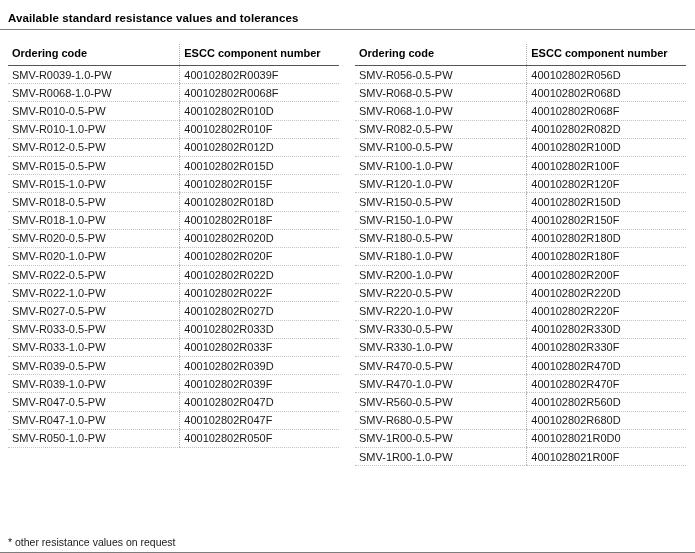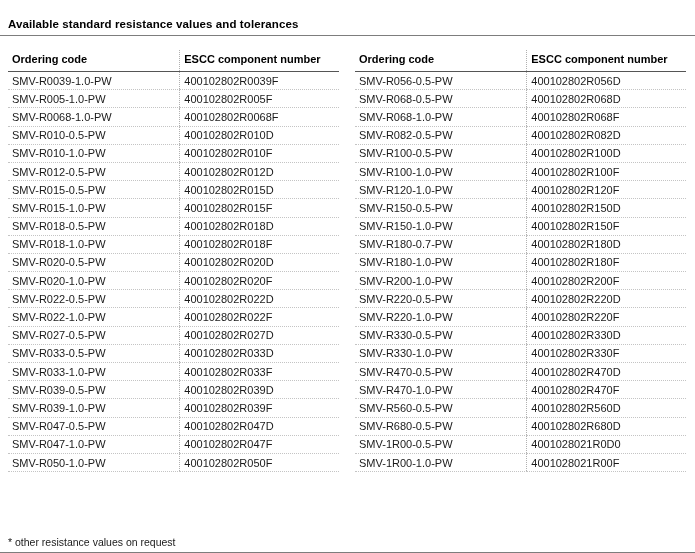--- a/index.html
+++ b/index.html
@@ -14,21 +14,21 @@
     color: #1a1a1a;
     overflow: hidden;
   }
   .page {
     position: relative;
     width: 695px;
     height: 553px;
     box-sizing: border-box;
   }
   .title-bar {
-    padding: 18px 8px 5px 8px;
+    padding: 12px 8px 5px 8px;
     font-size: 11.5px;
     font-weight: bold;
     color: #000000;
     letter-spacing: 0.1px;
   }
   .title-rule {
     border-bottom: 1.6px solid #7d7d7d;
     margin: 0 0 0 0;
   }
   .tables-wrap {
@@ -106,24 +106,20 @@
             <th class="c1">Ordering code</th>
             <th class="c2">ESCC component number</th>
           </tr>
         </thead>
         <tbody id="left-body">
             <tr>
               <td class="c1">SMV-R0039-1.0-PW</td>
               <td class="c2">400102802R0039F</td>
             </tr>
             <tr>
-              <td class="c1">SMV-R005-1.0-PW</td>
-              <td class="c2">400102802R005F</td>
-            </tr>
-            <tr>
               <td class="c1">SMV-R0068-1.0-PW</td>
               <td class="c2">400102802R0068F</td>
             </tr>
             <tr>
               <td class="c1">SMV-R010-0.5-PW</td>
               <td class="c2">400102802R010D</td>
             </tr>
             <tr>
               <td class="c1">SMV-R010-1.0-PW</td>
               <td class="c2">400102802R010F</td>
@@ -239,21 +235,21 @@
             </tr>
             <tr>
               <td class="c1">SMV-R150-0.5-PW</td>
               <td class="c2">400102802R150D</td>
             </tr>
             <tr>
               <td class="c1">SMV-R150-1.0-PW</td>
               <td class="c2">400102802R150F</td>
             </tr>
             <tr>
-              <td class="c1">SMV-R180-0.7-PW</td>
+              <td class="c1">SMV-R180-0.5-PW</td>
               <td class="c2">400102802R180D</td>
             </tr>
             <tr>
               <td class="c1">SMV-R180-1.0-PW</td>
               <td class="c2">400102802R180F</td>
             </tr>
             <tr>
               <td class="c1">SMV-R200-1.0-PW</td>
               <td class="c2">400102802R200F</td>
             </tr>

